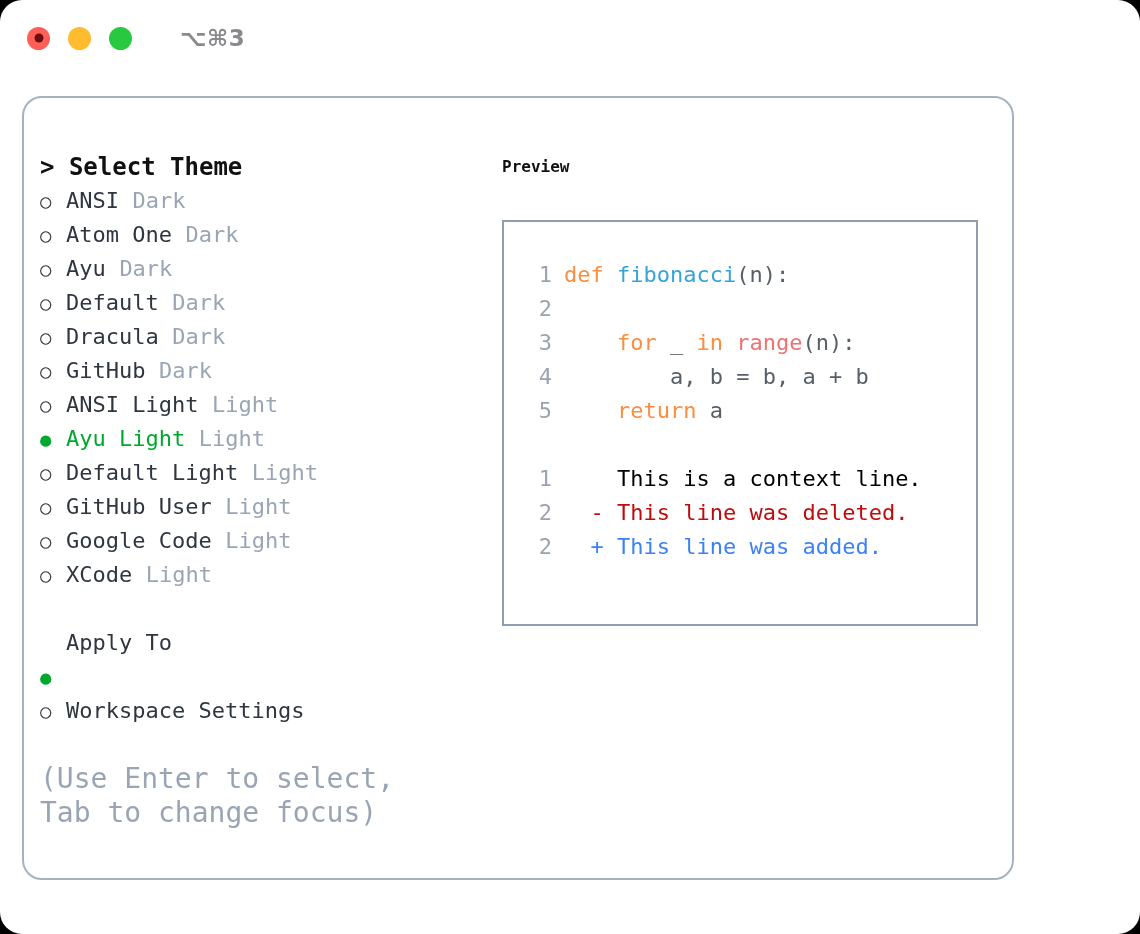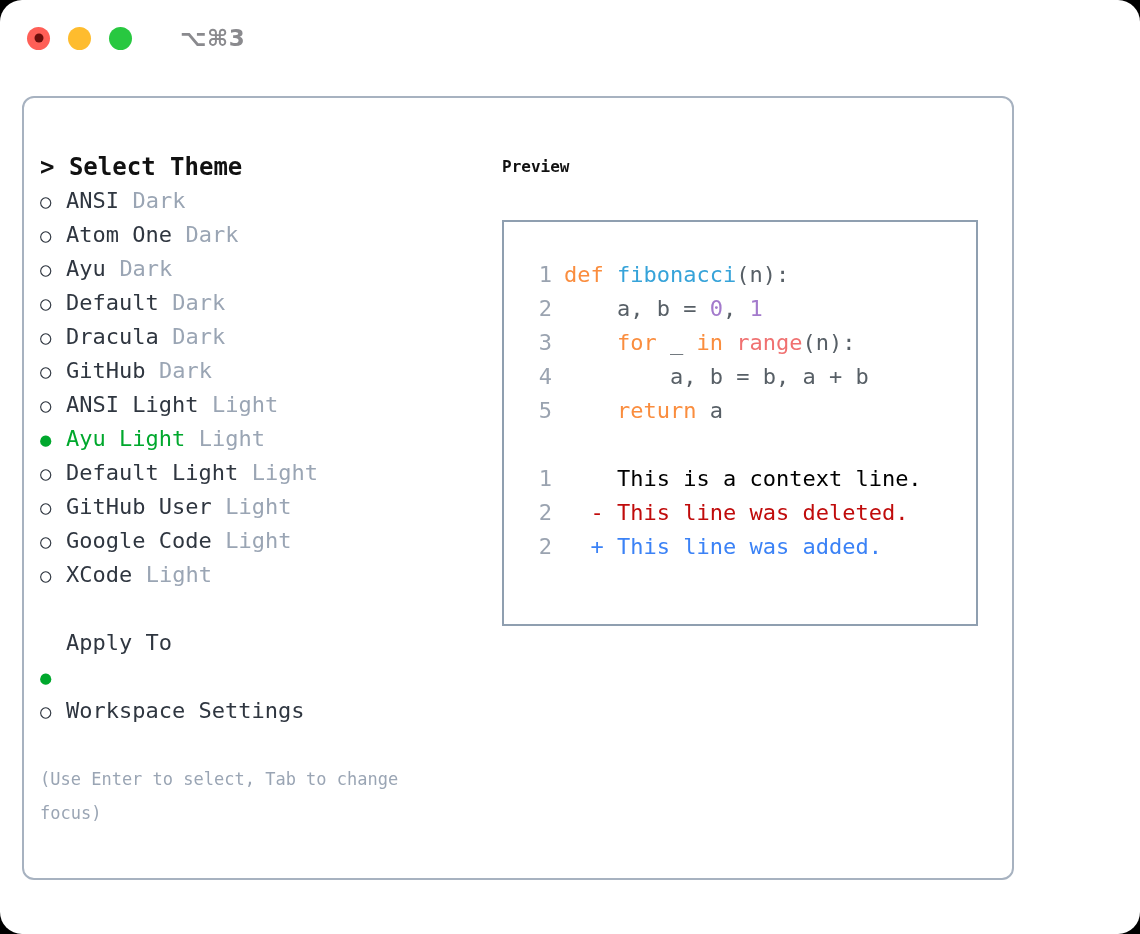--- a/index.html
+++ b/index.html
@@ -67,21 +67,21 @@
   }
 
   
   .card {
     position: absolute;
     left: 22px;
     top: 96px;
     width: 992px;
     height: 784px;
     border: 2px solid #a7b2c0;
-    border-radius: 12px;
+    border-radius: 20px;
     box-sizing: border-box;
     background: #ffffff;
   }
 
   .card-inner {
     position: absolute;
     left: 0; top: 0;
     width: 100%;
     height: 100%;
     display: flex;
@@ -130,21 +130,21 @@
     font-size: 22px;
     white-space: pre;
     margin-top: 34px;
   }
   .section-head .bullet { width: 26px; flex: none; }
   .section-head .label { color: #2f3640; }
 
   .hint {
     margin-top: 34px;
     color: #9aa5b4;
-    font-size: 17px;
+    font-size: 28px;
     line-height: 34px;
     width: 400px;
   }
 
   
   .right-col {
     padding: 52px 0 0 8px;
     box-sizing: border-box;
     flex: 1;
   }
@@ -239,21 +239,21 @@
 
         <div class="hint">(Use Enter to select, Tab to change focus)</div>
       </div>
 
       <div class="right-col">
         <div class="preview-head">Preview</div>
 
         <div class="preview-box">
           <div>
               <div class="code-line"><span class="gutter">1</span><span class="code-text"><span class="tok-kw">def </span><span class="tok-fn">fibonacci</span><span class="tok-pl">(n):</span></span></div>
-              <div class="code-line"><span class="gutter">2</span><span class="code-text"><span class="tok-pl">    a, b = </span><span class="tok-num">0</span><span class="tok-pl">, </span><span class="tok-num">1</span></span></div>
+              <div class="code-line"><span class="gutter">2</span></div>
               <div class="code-line"><span class="gutter">3</span><span class="code-text"><span class="tok-pl">    </span><span class="tok-kw">for</span><span class="tok-pl"> _ </span><span class="tok-kw">in</span><span class="tok-pl"> </span><span class="tok-bi">range</span><span class="tok-pl">(n):</span></span></div>
               <div class="code-line"><span class="gutter">4</span><span class="code-text"><span class="tok-pl">        a, b = b, a + b</span></span></div>
               <div class="code-line"><span class="gutter">5</span><span class="code-text"><span class="tok-pl">    </span><span class="tok-kw">return</span><span class="tok-pl"> a</span></span></div>
             </div>
           <div class="diff-gap"></div>
           <div>
               <div class="code-line"><span class="gutter">1</span><span class="code-text diff-ctx">    This is a context line.</span></div>
               <div class="code-line"><span class="gutter">2</span><span class="code-text diff-del">  - This line was deleted.</span></div>
               <div class="code-line"><span class="gutter">2</span><span class="code-text diff-add">  + This line was added.</span></div>
             </div>

